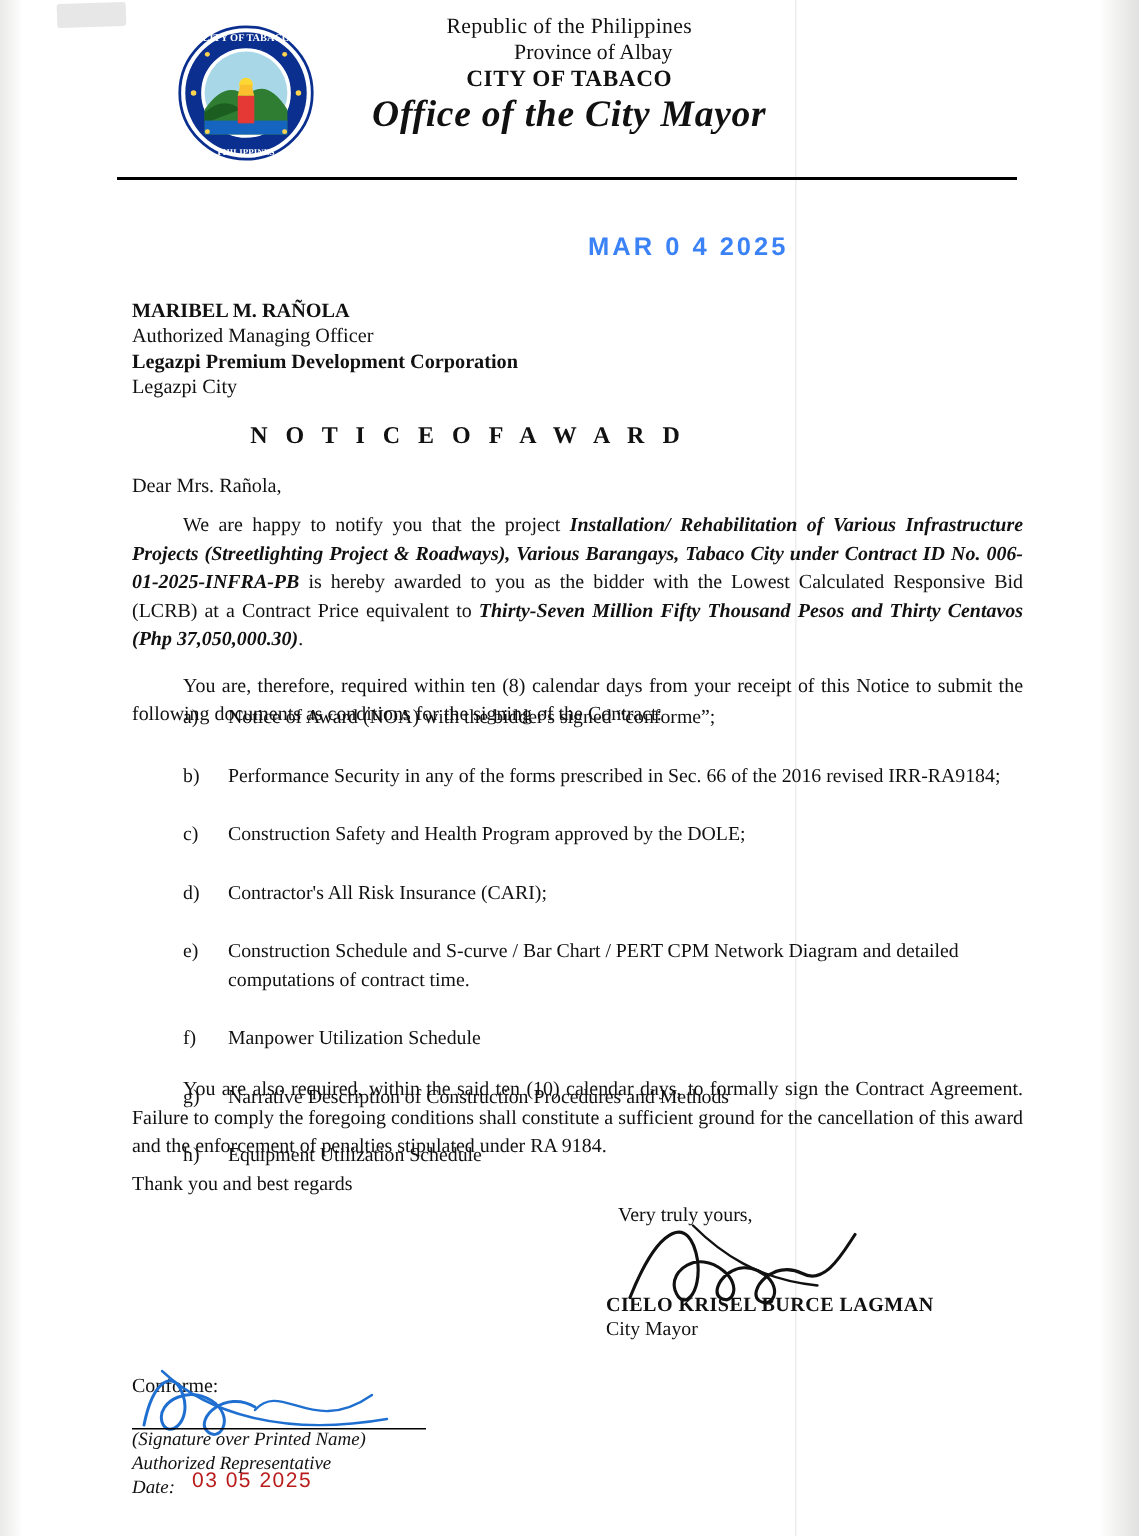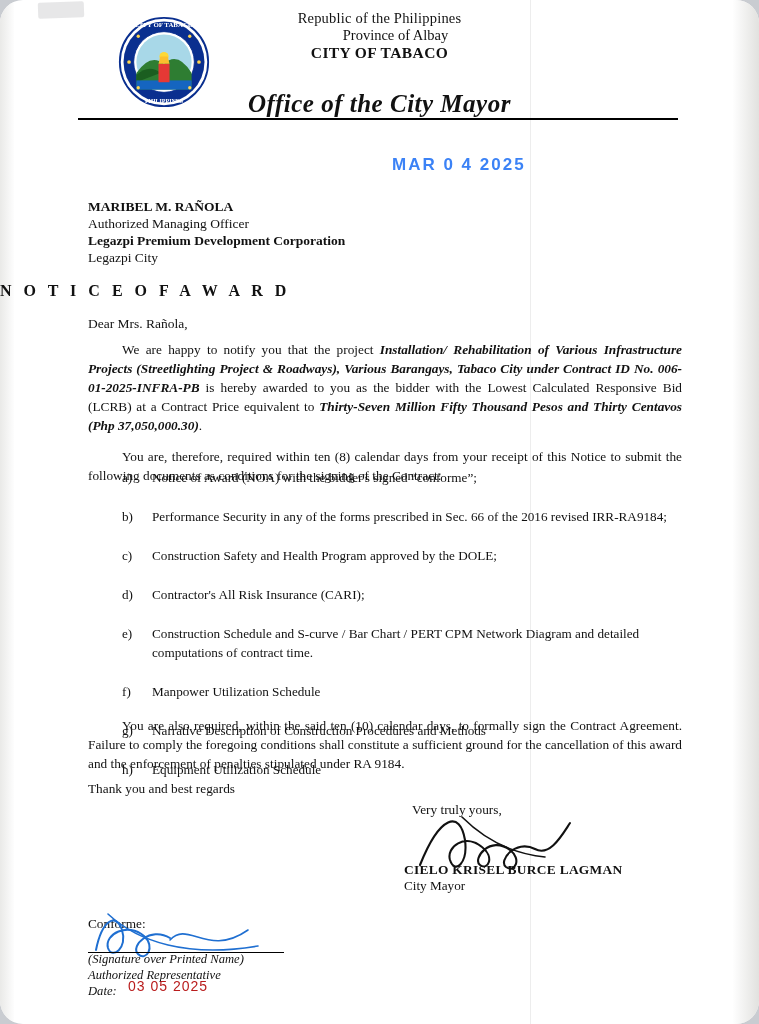--- a/index.html
+++ b/index.html
@@ -8,21 +8,20 @@
     background: #c9ccd1;
   }
   .page {
     position: relative;
     width: 759px;
     height: 1024px;
     background: #ffffff;
     overflow: hidden;
     font-family: "Liberation Serif", serif;
     color: #111;
-    border-radius: 23px;
   }
   
   .scan-edge-left {
     position: absolute;
     left: 0; top: 0;
     width: 14px; height: 1024px;
     background: linear-gradient(to right, #e7e7e5, #fdfdfd);
     opacity: .9;
   }
   .scan-edge-right {
@@ -51,21 +50,21 @@
   .letterhead {
     position: absolute;
     left: 0; top: 10px;
     width: 759px;
     text-align: center;
   }
   .lh-line1 { font-size: 14.5px; letter-spacing: .2px; }
   .lh-line2 { font-size: 14.5px; padding-left: 32px; }
   .lh-line3 { font-size: 15.5px; font-weight: bold; letter-spacing: .4px; }
   .office-title {
-    margin-top: 28px;
+    margin-top: 1px;
     font-family: "Liberation Serif", serif;
     font-size: 25px;
     font-weight: bold;
     font-style: italic;
     letter-spacing: .5px;
   }
   .hr-head {
     position: absolute;
     left: 78px; top: 118px;
     width: 600px;
@@ -97,20 +96,21 @@
     font-size: 13.5px;
     line-height: 17px;
   }
   .addressee .b { font-weight: bold; }
 
   
   .doc-title {
     position: absolute;
     left: 0; top: 282px;
     width: 624px;
+    text-align: center;
     font-size: 16px;
     font-weight: bold;
     letter-spacing: 4px;
   }
 
   
   .salutation {
     position: absolute;
     left: 88px; top: 316px;
     font-size: 13.5px;

